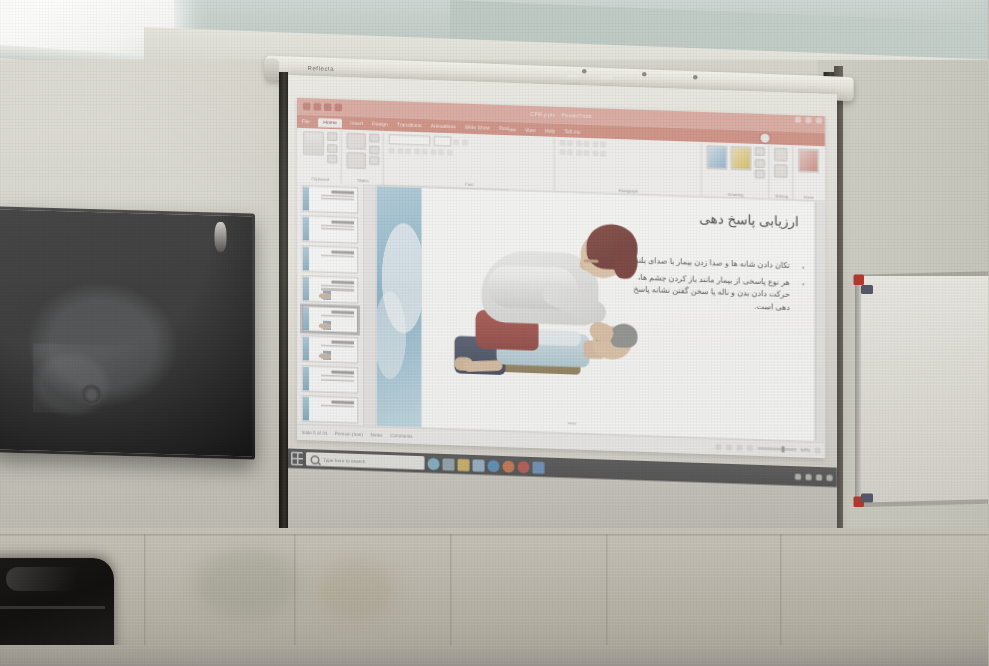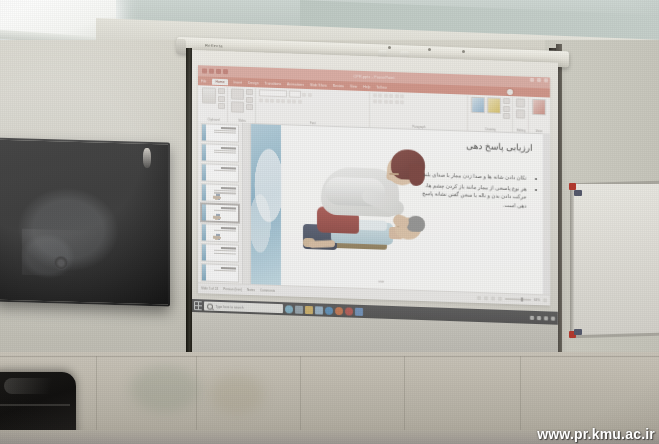--- a/index.html
+++ b/index.html
@@ -643,14 +643,13 @@
   </div>
   <div class="sofa"></div>
   <div class="sofa-sheen"></div>
   <div class="sofa-seam"></div>
   <div class="floor-strip"></div>
 
   <div class="photo-glare"></div>
   <div class="vignette"></div>
   <div class="noise"></div>
 
-  <div class="watermark">www.pr.kmu.ac.ir</div>
 </div>
 
 </body></html>

